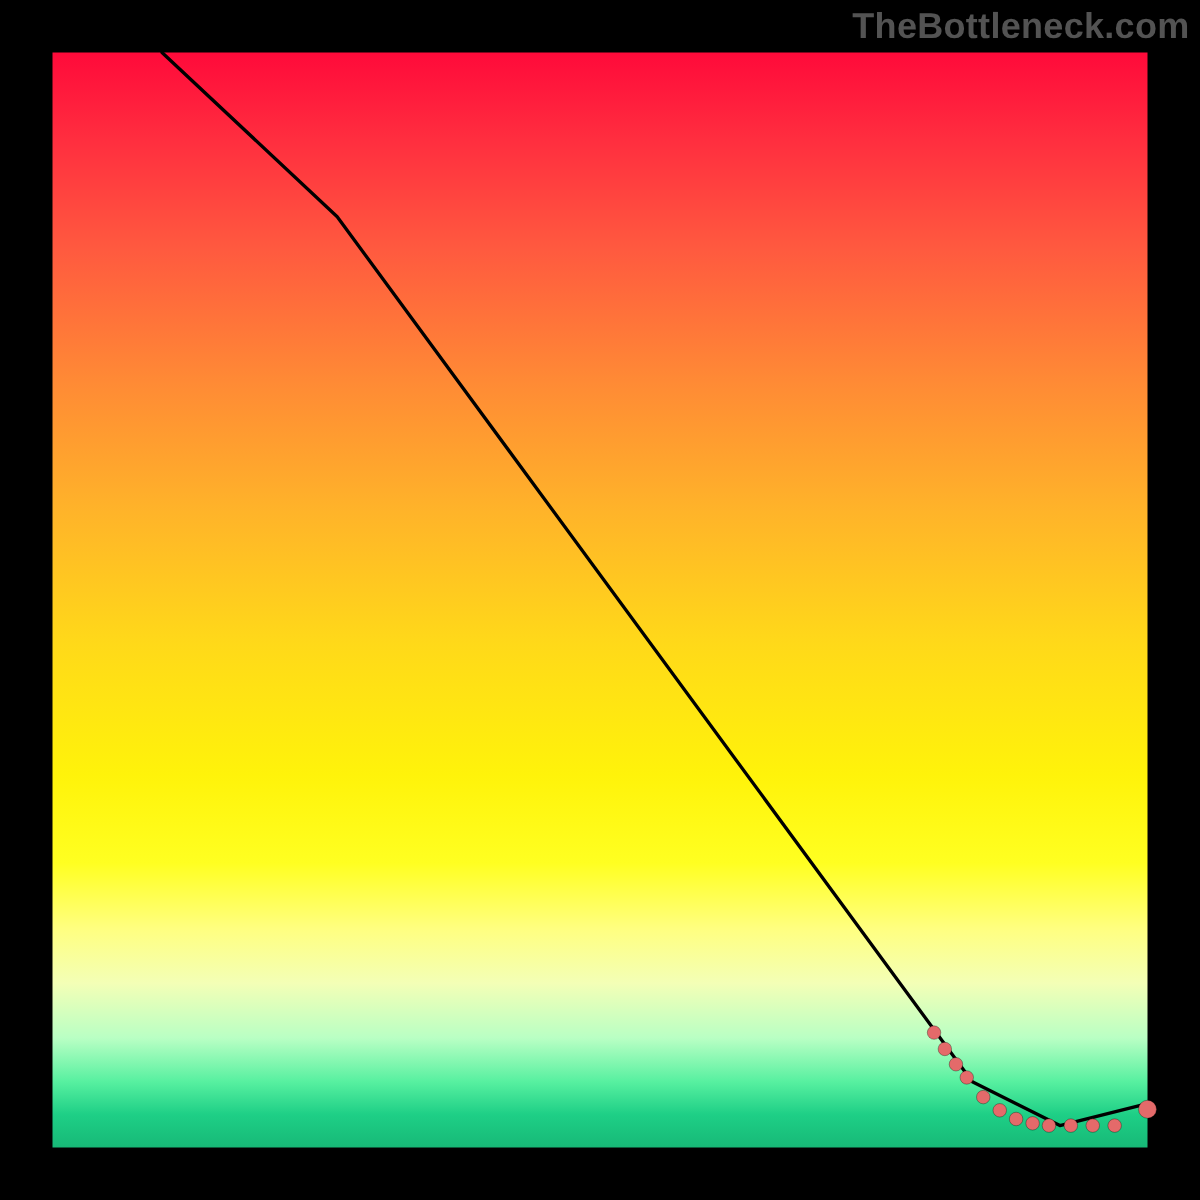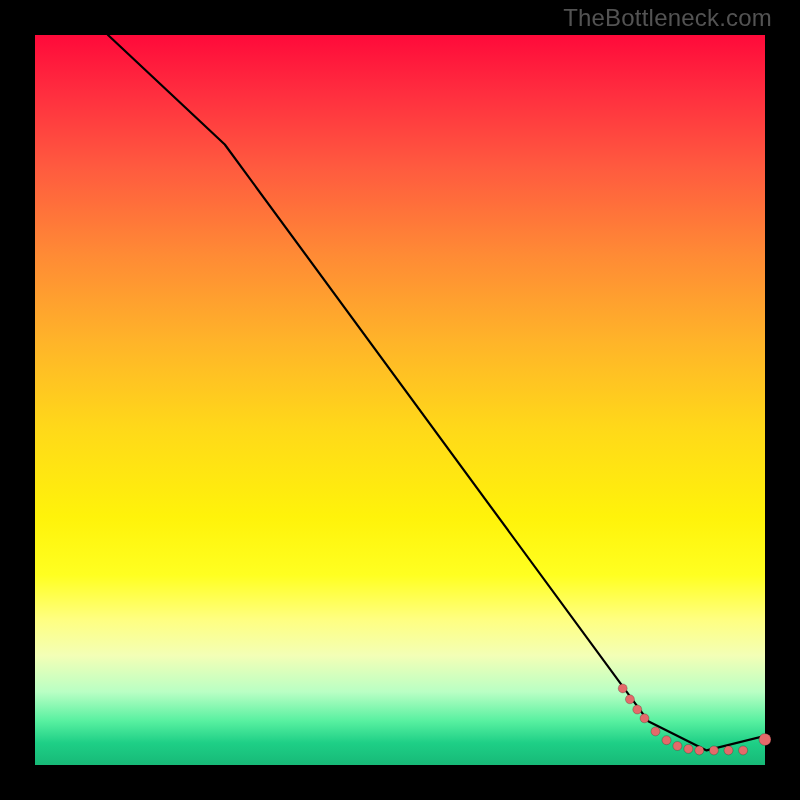--- a/index.html
+++ b/index.html
@@ -13,24 +13,24 @@
   }
   .frame {
     position: relative;
     width: 800px;
     height: 800px;
     background: #000;
   }
   .watermark {
     position: absolute;
     top: 4px;
-    right: 28px;
+    right: 7px;
     color: #535353;
     font-size: 24px;
-    font-weight: 400;
+    font-weight: 700;
     letter-spacing: 0.2px;
     z-index: 5;
   }
   .plot {
     position: absolute;
     left: 35px;
     top: 35px;
     width: 730px;
     height: 730px;
     

